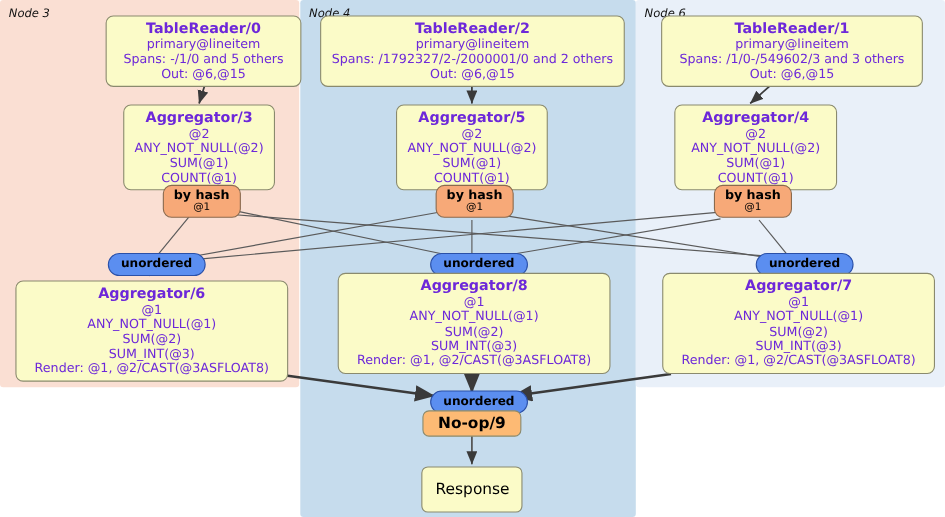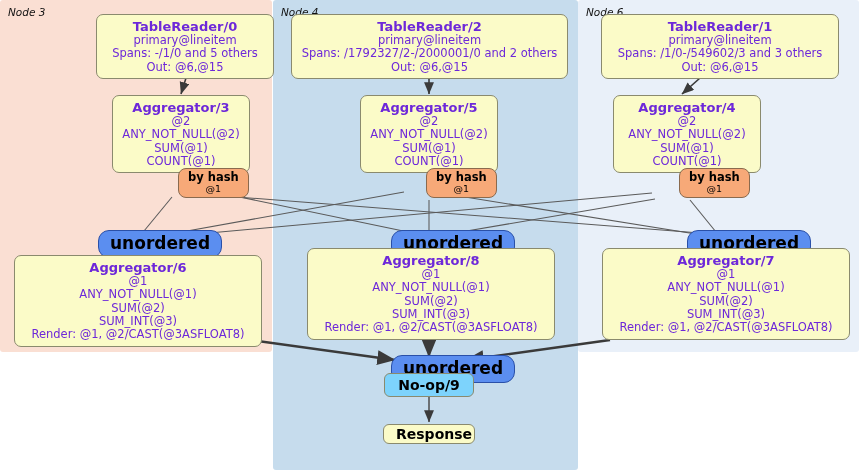--- a/index.html
+++ b/index.html
@@ -32,38 +32,38 @@
   .proc .title{font-size:13px;font-weight:bold;letter-spacing:0px;}
   .proc .line{font-size:11.5px;font-weight:normal;white-space:nowrap;}
 
   
   .pill{
     position:absolute;box-sizing:border-box;text-align:center;
     color:#000;white-space:nowrap;
   }
   .pill.hash{
     background:#f7a978;border:1px solid #8a6a4e;border-radius:8px;
-    padding:2px 9px 3px 9px;line-height:1.1;margin-left:30px;
+    padding:2px 9px 3px 9px;line-height:1.1;
   }
   .pill.hash .h1{font-size:11.5px;font-weight:bold;}
   .pill.hash .h2{font-size:9.5px;font-weight:normal;}
   .pill.unordered{
     background:#5b8ef0;border:1px solid #2a50a8;border-radius:11px;
-    padding:2px 11px 3px 11px;font-size:17px;font-weight:bold;line-height:1.25;
+    padding:2px 11px 3px 11px;font-size:11px;font-weight:bold;line-height:1.25;
   }
 
   .noop{
-    position:absolute;box-sizing:border-box;background:#7dd3fc;
+    position:absolute;box-sizing:border-box;background:#fdba74;
     border:1px solid #8a8a6e;border-radius:6px;text-align:center;
     font-size:14px;font-weight:bold;color:#000;padding:3px 10px;
   }
   .resp{
     position:absolute;box-sizing:border-box;background:#fbfbc8;
     border:1px solid #8a8a6e;border-radius:6px;text-align:center;
-    font-size:14px;font-weight:bold;color:#000;padding:1px 12px;
+    font-size:14px;font-weight:normal;color:#000;padding:12px 12px;
   }
 </style>
 </head>
 <body>
 
 <div id="stage">
 
   <div class="cluster" style="left:0px;top:0px;width:272px;height:352px;background:#fadfd3;"></div>
   <div class="cluster" style="left:273px;top:0px;width:305px;height:470px;background:#c6dced;"></div>
   <div class="cluster" style="left:578px;top:0px;width:281px;height:352px;background:#e9f0f9;"></div>

